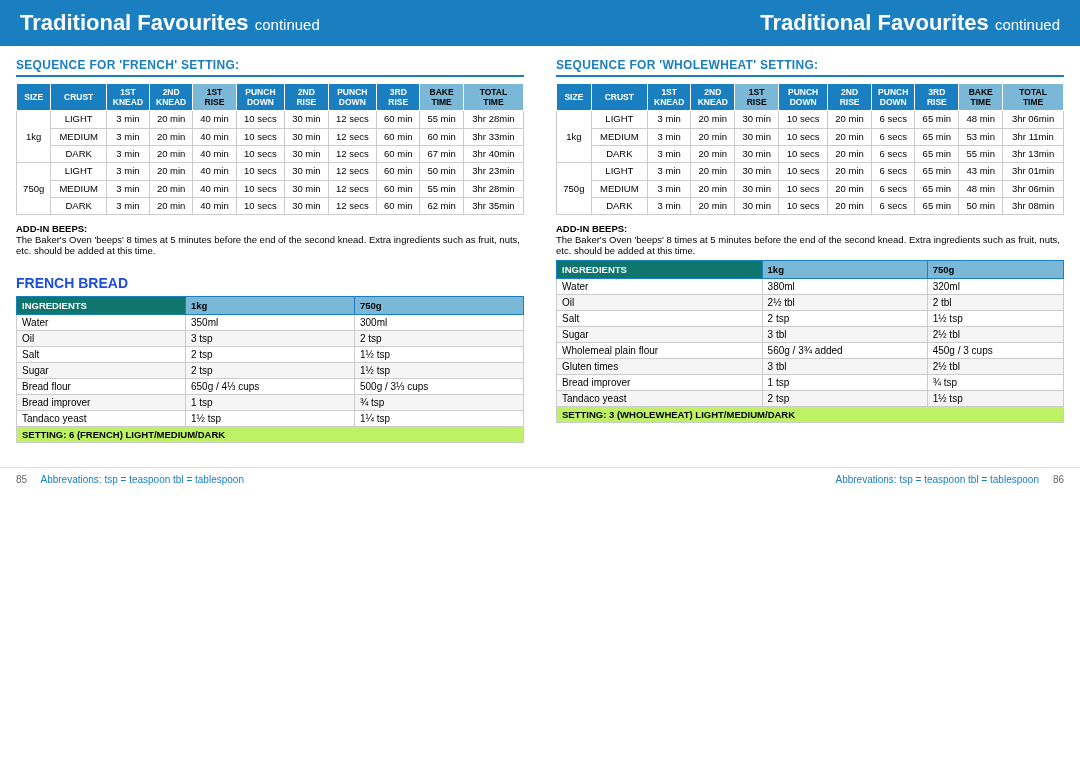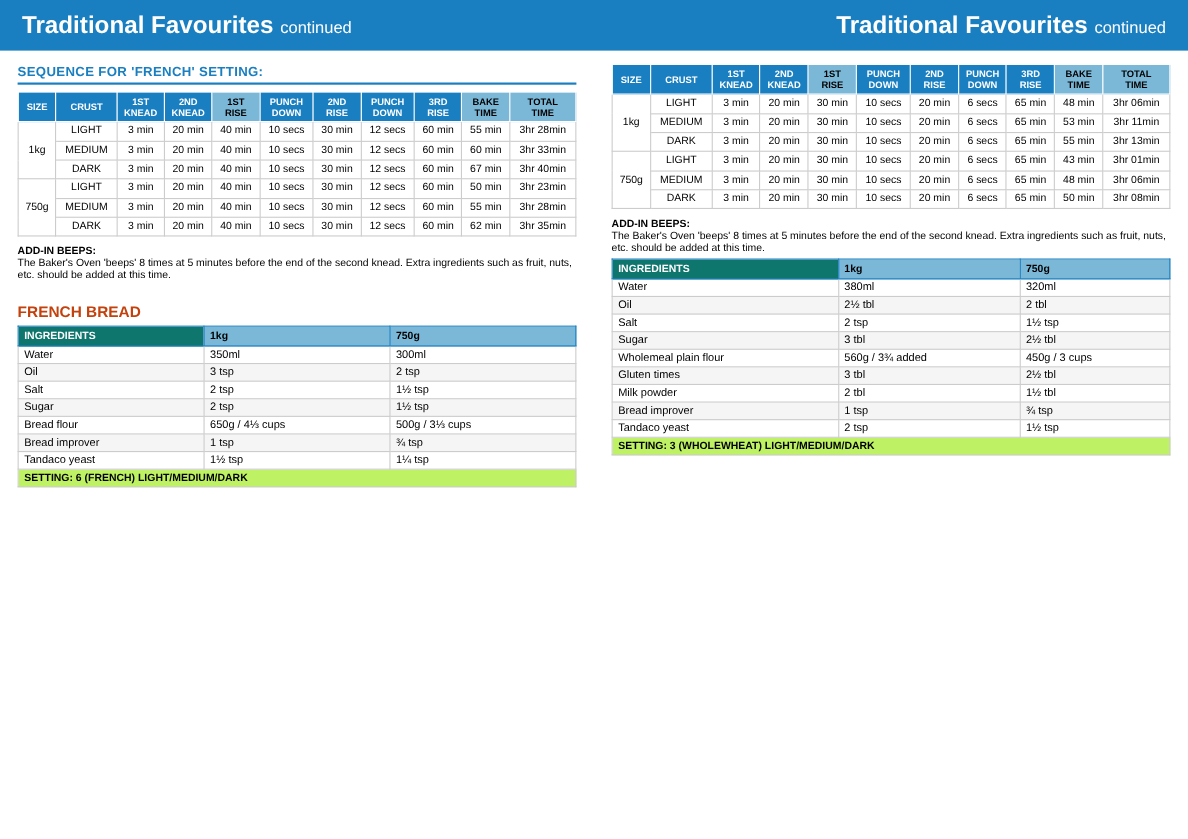--- a/index.html
+++ b/index.html
@@ -73,21 +73,21 @@
       font-size: 9.5px;
     }
     .add-in-beeps strong {
       display: block;
       font-weight: bold;
     }
     .bread-title {
       font-size: 14px;
       font-weight: bold;
       margin-bottom: 5px;
-      color: #c2410c;
+      color: #1d4ed8;
       margin-top: 19px;
     }
     
     .ingredients-table {
       width: 100%;
       border-collapse: collapse;
       font-size: 10px;
       margin-bottom: 8px;
     }
     .ingredients-table th {
@@ -306,20 +306,21 @@
           </tbody>
         <tfoot>
           <tr class="setting-row">
             <td colspan="3">SETTING: 6 (FRENCH) LIGHT/MEDIUM/DARK</td>
           </tr>
         </tfoot>
       </table>
     </div>
 
     <div class="right-col">
+      <div class="section-title">SEQUENCE FOR 'WHOLEWHEAT' SETTING:</div>
 
       <table class="schedule-table">
         <thead>
           <tr>
             <th>SIZE</th>
             <th>CRUST</th>
             <th>1ST<br>KNEAD</th>
             <th>2ND<br>KNEAD</th>
             <th class="th-highlight">1ST<br>RISE</th>
             <th>PUNCH<br>DOWN</th>
@@ -447,37 +448,44 @@
               <td>Wholemeal plain flour</td>
               <td>560g / 3¾ added</td>
               <td>450g / 3 cups</td>
             </tr>
             <tr>
               <td>Gluten times</td>
               <td>3 tbl</td>
               <td>2½ tbl</td>
             </tr>
             <tr>
-              <td>Milk powder</td>
-              <td>2 tbl</td>
-              <td>1½ tbl</td>
-            </tr>
-            <tr>
               <td>Bread improver</td>
               <td>1 tsp</td>
               <td>¾ tsp</td>
             </tr>
             <tr>
               <td>Tandaco yeast</td>
               <td>2 tsp</td>
               <td>1½ tsp</td>
             </tr>
           </tbody>
         <tfoot>
           <tr class="setting-row">
             <td colspan="3">SETTING: 3 (WHOLEWHEAT) LIGHT/MEDIUM/DARK</td>
           </tr>
         </tfoot>
       </table>
     </div>
   </div>
 
+  <div class="footer">
+    <div>
+      <span class="page-num">85</span>
+      &nbsp;&nbsp;&nbsp;
+      <span class="abbrev">Abbrevations:    tsp = teaspoon    tbl = tablespoon</span>
+    </div>
+    <div>
+      <span class="abbrev">Abbrevations:    tsp = teaspoon    tbl = tablespoon</span>
+      &nbsp;&nbsp;&nbsp;
+      <span class="page-num">86</span>
+    </div>
+  </div>
 </div>
 
 </body></html>

